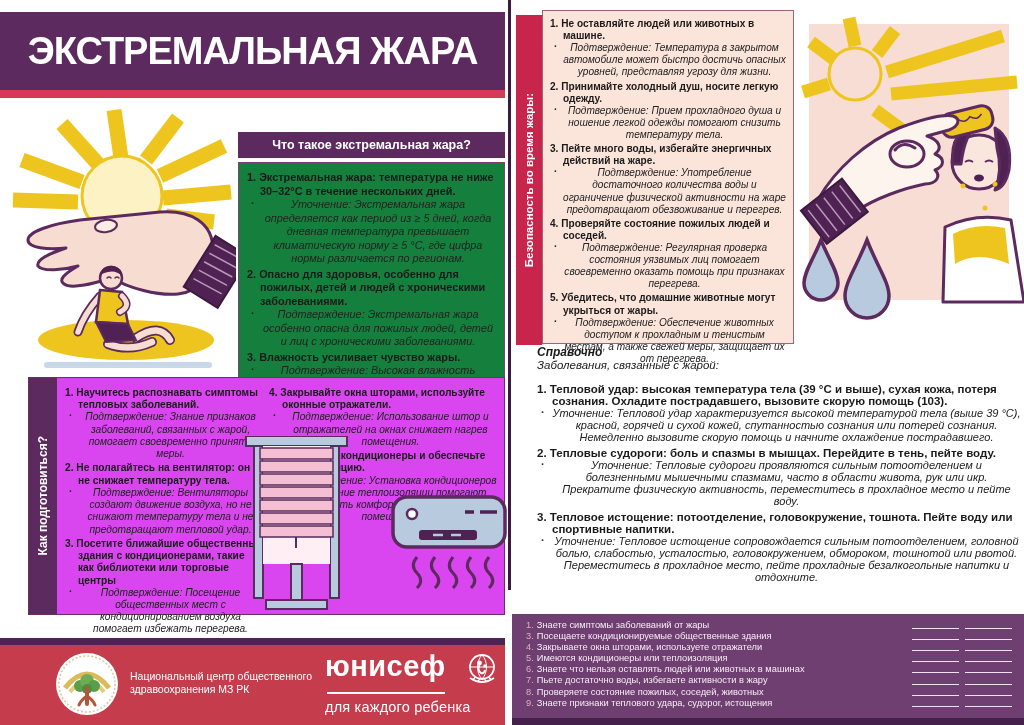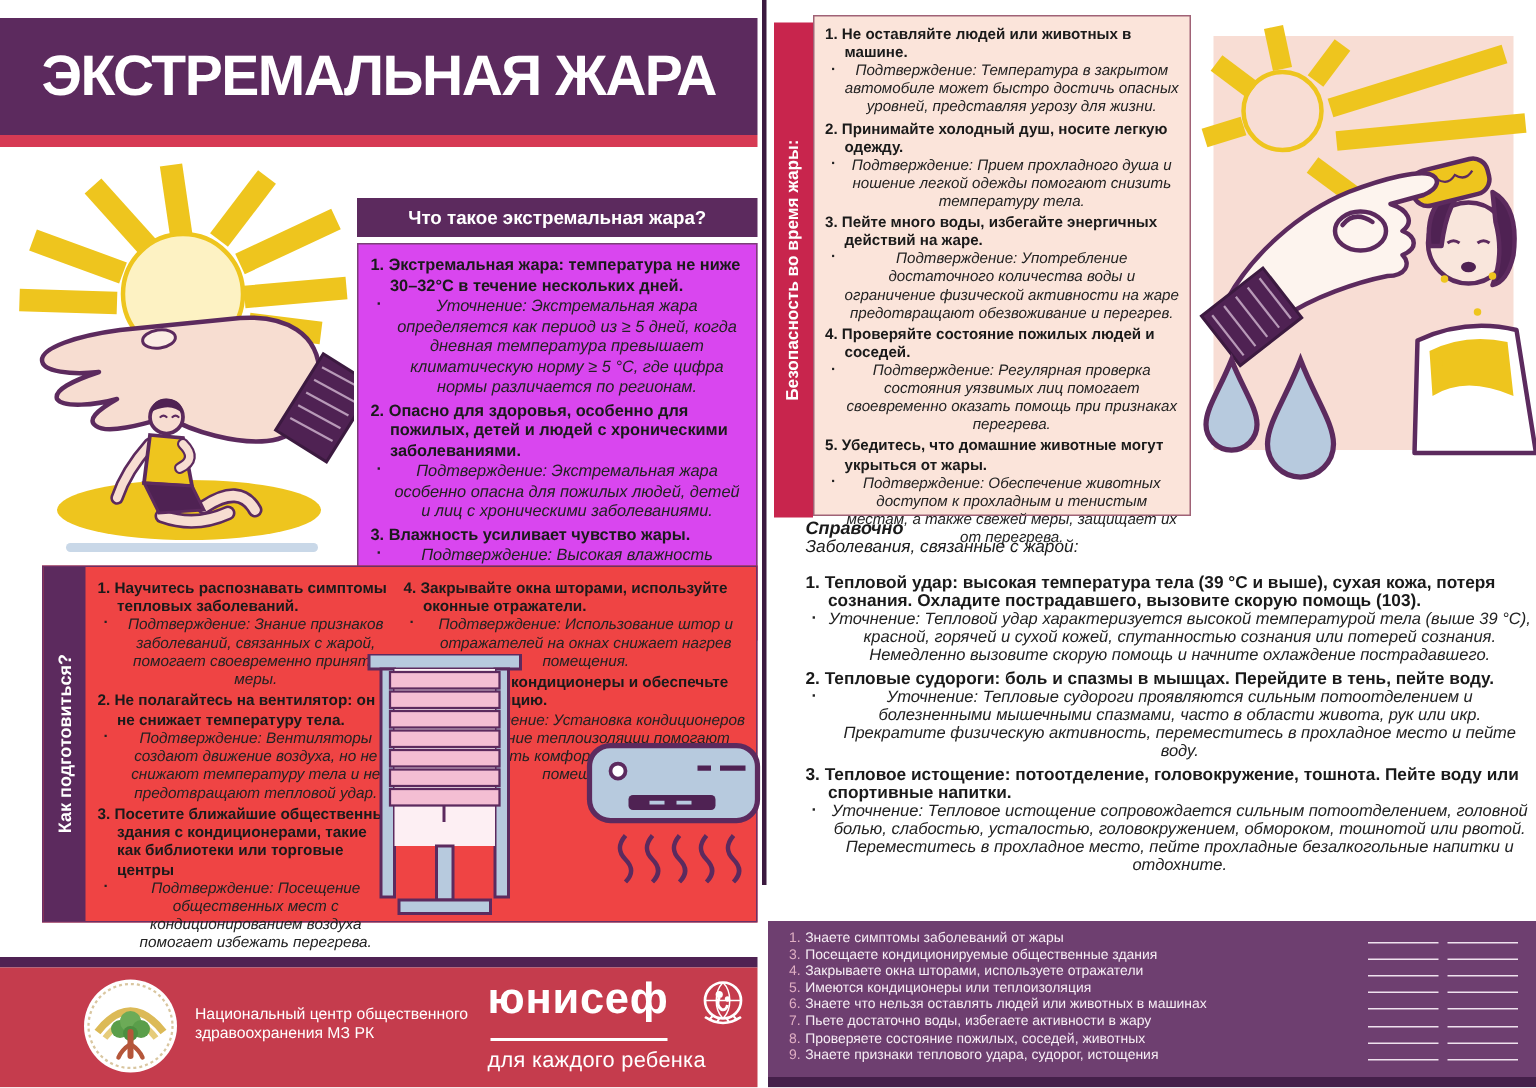--- a/index.html
+++ b/index.html
@@ -11,28 +11,28 @@
 
   
   .title-band { left:0; top:12px; width:505px; height:78px; background:#5c2a5e;
     display:flex; align-items:center; justify-content:center; }
   .title-band .t { color:#fff; font-weight:bold; font-size:38px; letter-spacing:-1px; white-space:nowrap; }
   .red-stripe { left:0; top:90px; width:505px; height:8px; background:#d63a54; }
 
   .whatis { left:238px; top:132px; width:267px; }
   .whatis-head { background:#5c2a5e; color:#fff; font-weight:bold; font-size:12.5px;
     text-align:center; padding:6px 2px; }
-  .whatis-body { margin-top:4px; background:#d946ef; border:1.6px solid #7b3f77;
+  .whatis-body { margin-top:4px; background:#15803d; border:1.6px solid #7b3f77;
     padding:6px 8px 8px 8px; font-size:10.9px; line-height:1.24; }
 
   .itm { font-weight:bold; padding-left:13px; text-indent:-13px; margin-top:2px; }
   .nte { font-style:italic; padding-left:13px; position:relative; color:#222;text-align:center; }
   .nte::before { content:"·"; position:absolute; left:4px; top:-1px; font-weight:bold; font-style:normal; }
 
-  .prepare { left:28px; top:377px; width:477px; height:238px; background:#ef4444;
+  .prepare { left:28px; top:377px; width:477px; height:238px; background:#d946ef;
     border:1.6px solid #6b2f66; box-sizing:border-box; }
   .vstrip { position:absolute; left:0; top:0; width:28px; height:100%; background:#5c2a5e;
     display:flex; align-items:center; justify-content:center; }
   .vlabel { writing-mode:vertical-rl; transform:rotate(180deg); color:#fff; font-weight:bold;
     font-size:12px; white-space:nowrap; }
   .prep-col1 { position:absolute; left:36px; top:7px; width:198px; font-size:10.2px; line-height:1.2; }
   .prep-col2 { position:absolute; left:240px; top:7px; width:230px; font-size:10.2px; line-height:1.2; }
 
   .footer-line { left:0; top:638px; width:505px; height:7px; background:#4f2253; }
   .footer-red { left:0; top:645px; width:505px; height:80px; background:#c53c4d; }

